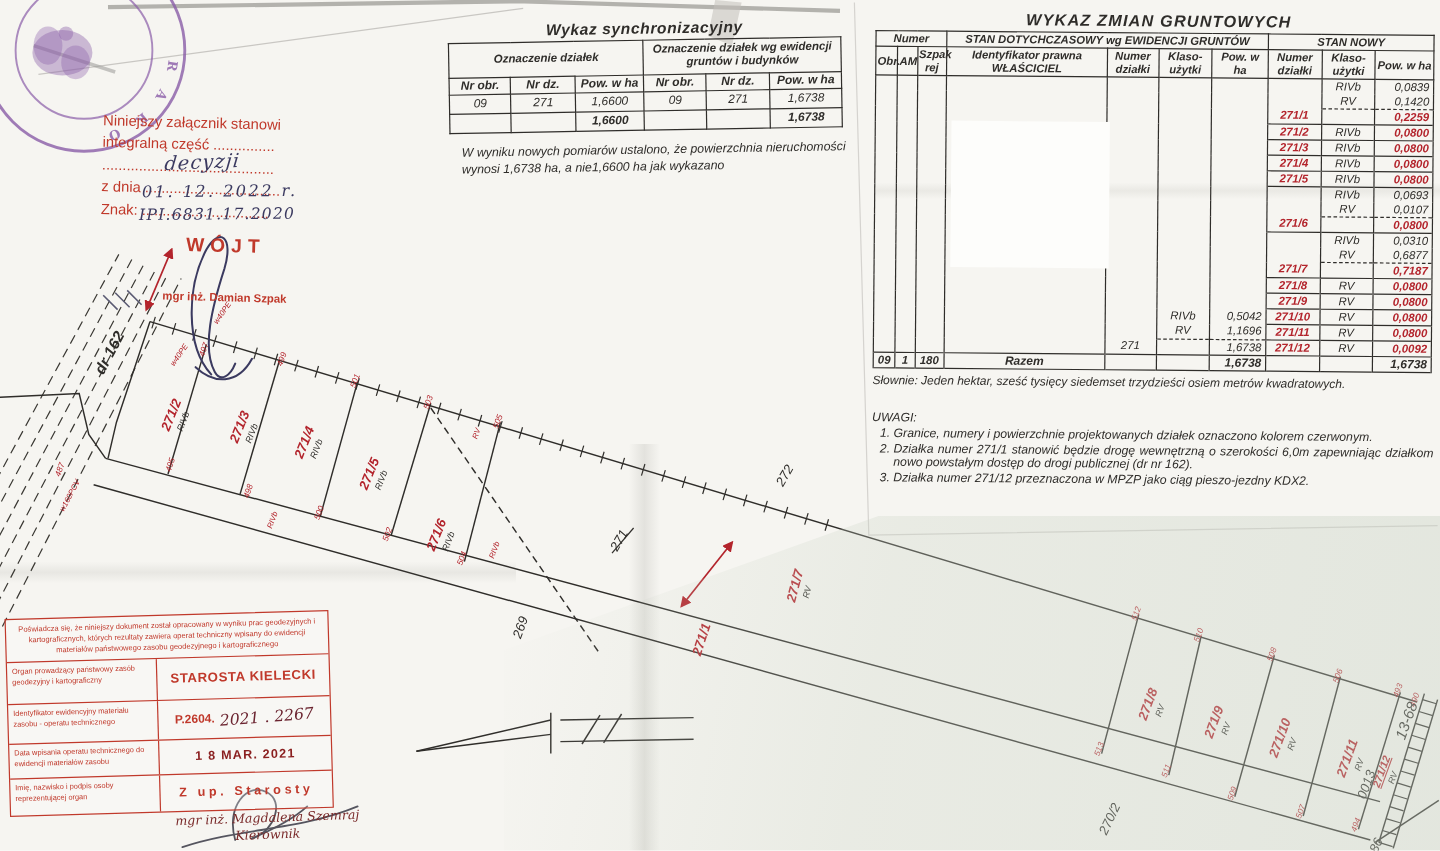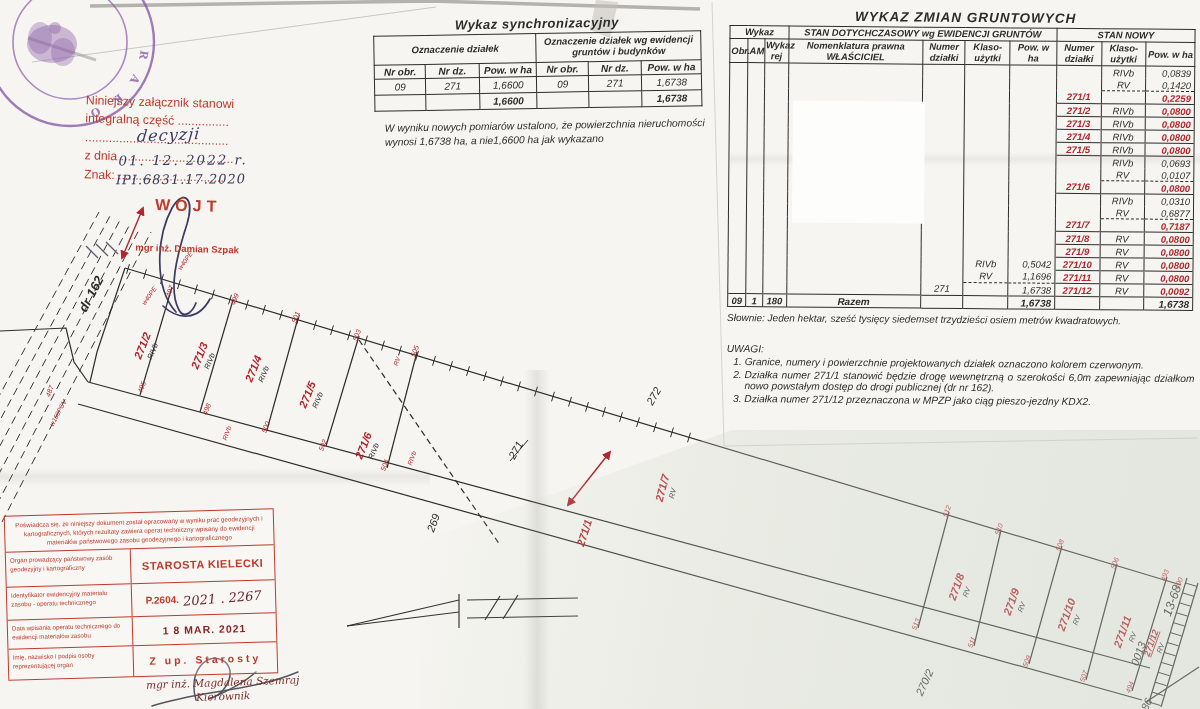--- a/index.html
+++ b/index.html
@@ -383,29 +383,29 @@
           <col style="width:132px">
           <col style="width:42px">
           <col style="width:44px">
           <col style="width:46px">
           <col style="width:44px">
           <col style="width:44px">
           <col style="width:48px">
         </colgroup>
       <thead>
         <tr>
-          <th colspan="3">Wykaz</th>
+          <th colspan="3">Numer</th>
           <th colspan="4">STAN DOTYCHCZASOWY wg EWIDENCJI GRUNTÓW</th>
           <th colspan="3">STAN NOWY</th>
         </tr>
         <tr>
           <th>Obr.</th>
           <th>AM</th>
-          <th>Wykaz rej</th>
-          <th>Nomenklatura prawna WŁAŚCICIEL</th>
+          <th>Szpak rej</th>
+          <th>Identyfikator prawna WŁAŚCICIEL</th>
           <th>Numer działki</th>
           <th>Klaso-użytki</th>
           <th>Pow. w ha</th>
           <th>Numer działki</th>
           <th>Klaso-użytki</th>
           <th>Pow. w ha</th>
         </tr>
       </thead>
       <tbody id="ct-body">
           <tr>

